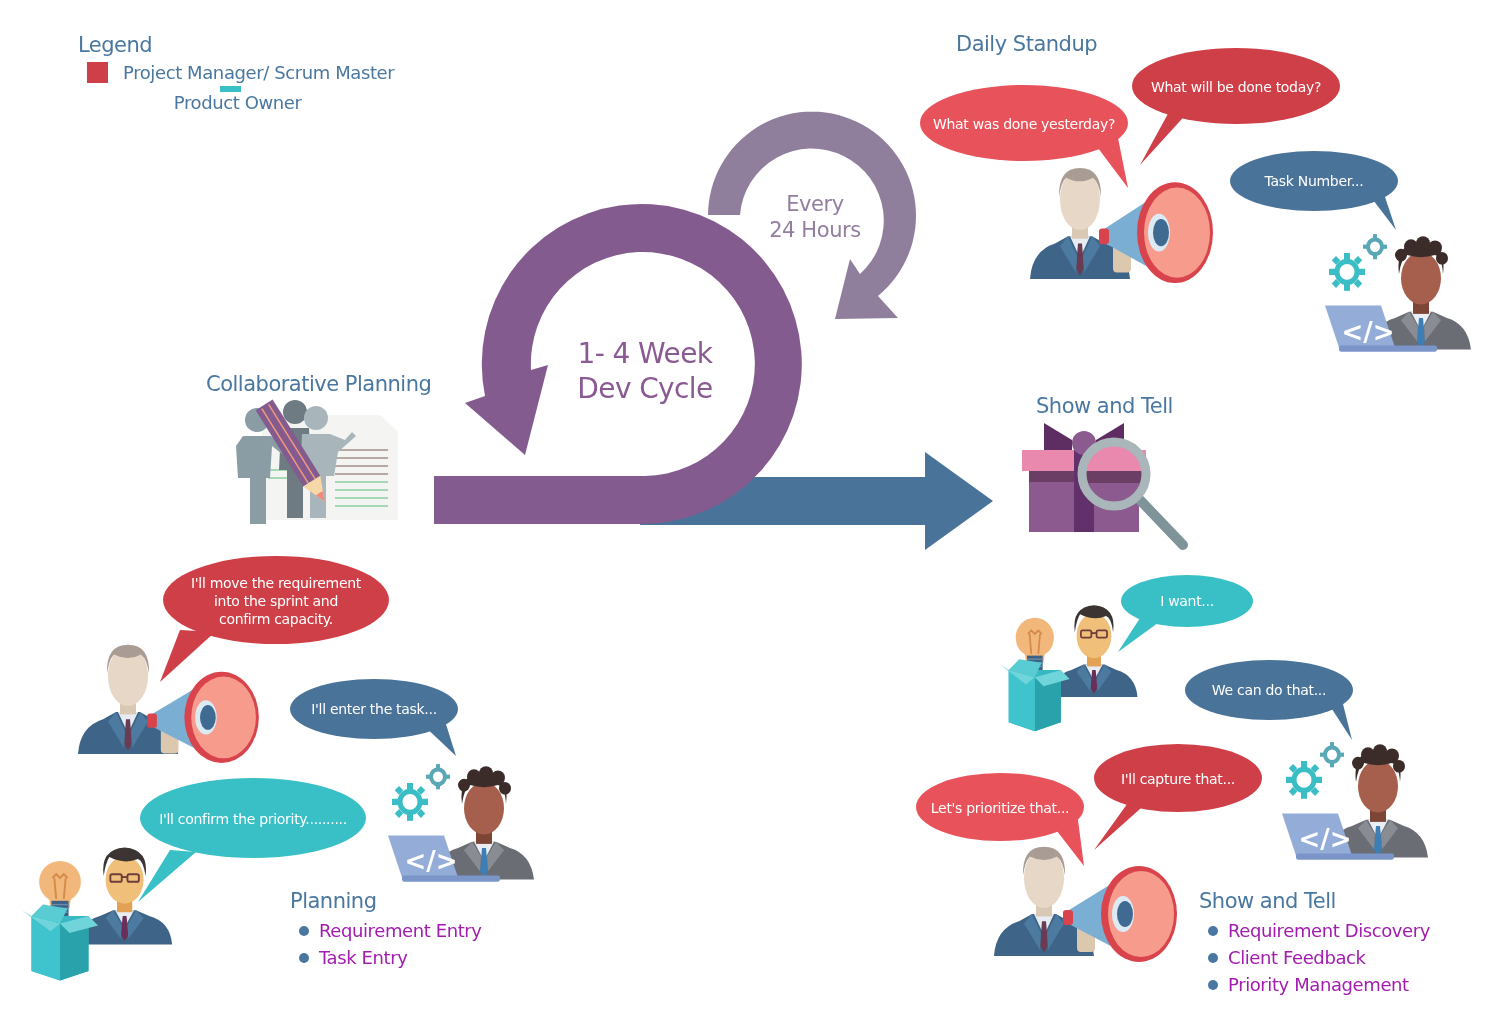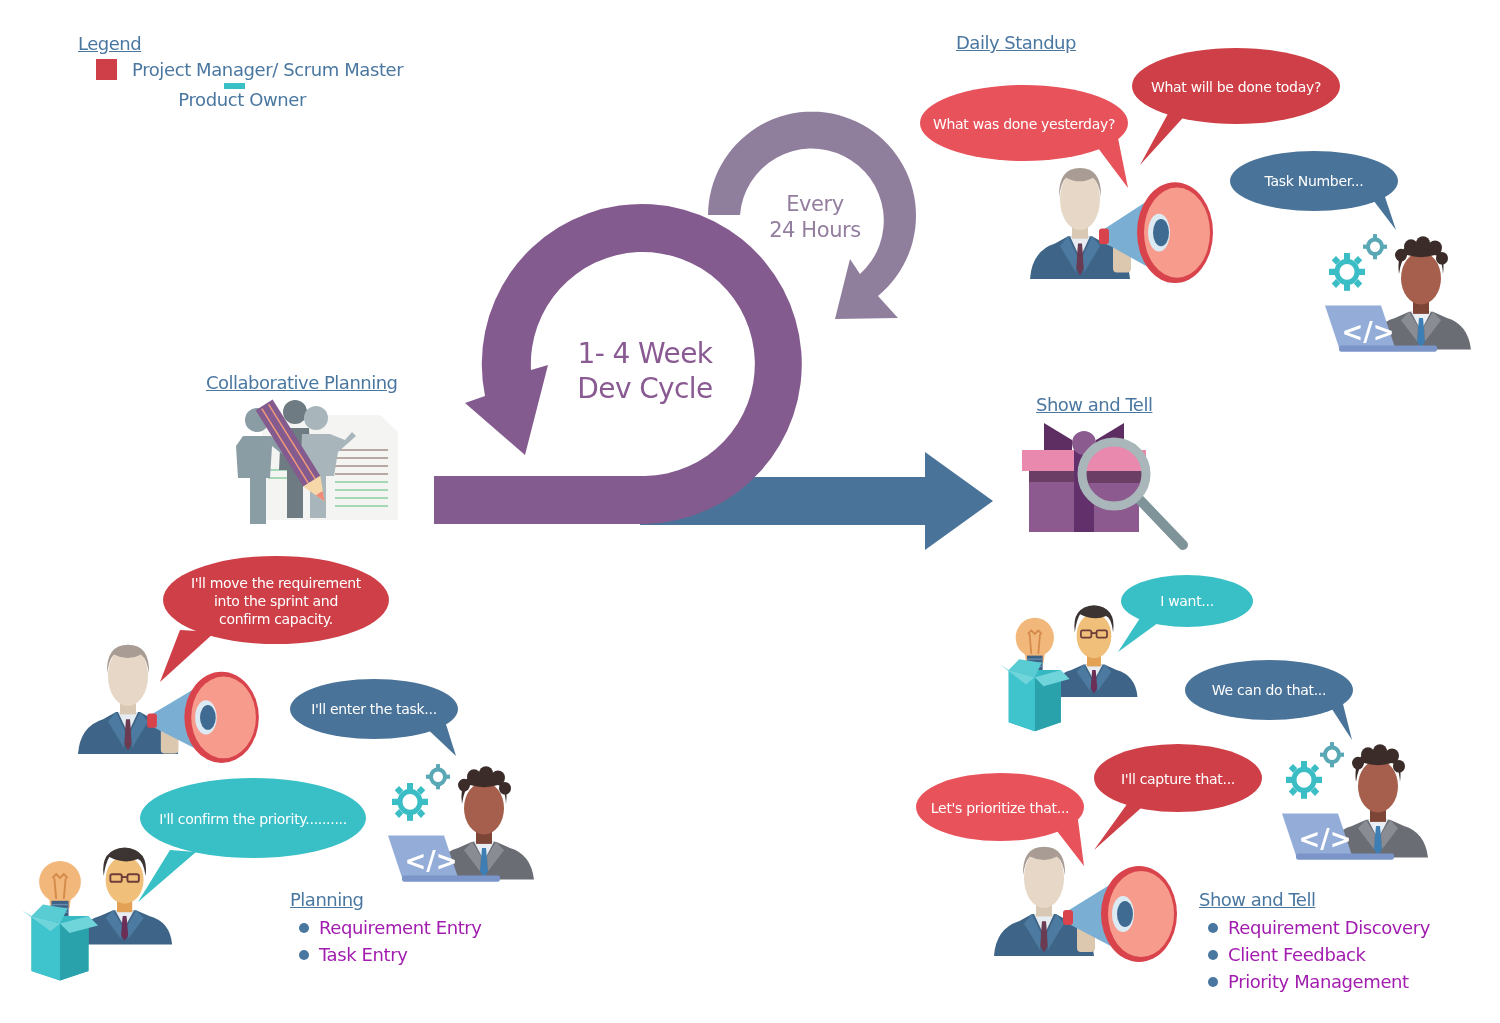--- a/index.html
+++ b/index.html
@@ -1,36 +1,36 @@
 <!DOCTYPE html>
 <html><head>
 <meta charset="utf-8">
 <style>
   html, body { margin: 0; padding: 0; background: #ffffff; }
   body { width: 1500px; height: 1023px; position: relative; overflow: hidden;
          font-family: "DejaVu Sans", "Liberation Sans", sans-serif; }
   .abs { position: absolute; }
-  .heading { color: #4a77a0; font-size: 18px; letter-spacing: -0.5px; white-space: nowrap; text-decoration: underline; }
+  .heading { color: #4a77a0; font-size: 21px; letter-spacing: -0.5px; white-space: nowrap; }
   .legend-item { display: flex; align-items: center; height: 27px; }
   .swatch { width: 21px; height: 21px; margin-right: 15px; }
   .legend-label { color: #4a77a0; font-size: 18px; letter-spacing: -0.4px; }
   .bullets { list-style: none; margin: 0; padding: 0; }
   .bullets li { display: flex; align-items: center; height: 27px; color: #a21caf; font-size: 18px; letter-spacing: -0.4px; white-space: nowrap; }
   .dot { width: 10px; height: 10px; border-radius: 50%; background: #4a77a0; margin-right: 10px; margin-left: 9px; }
   svg text { font-family: "DejaVu Sans", "Liberation Sans", sans-serif; }
   .bubble-text { fill: #ffffff; font-size: 14px; letter-spacing: -0.3px; }
   .cycle-text { fill: #8a5a93; font-size: 28px; letter-spacing: -0.6px; }
   .cycle-text-small { fill: #937e9f; font-size: 21px; letter-spacing: -0.4px; }
 </style>
 </head>
 <body>
 
 <div class="abs" style="left:78px; top:33px;">
   <div class="heading" style="margin-bottom:2px;">Legend</div>
-  <div class="legend-item" style="margin-left:18px;align-items:center;">
+  <div class="legend-item" style="margin-left:9px;align-items:center;">
     <span class="swatch" style="background:#cf3f47"></span>
     <span class="legend-label">Project Manager/ Scrum Master</span>
   </div>
   <div class="legend-item" style="margin-left:3px;flex-direction:column;">
     <span class="swatch" style="background:#39bfc6"></span>
     <span class="legend-label">Product Owner</span>
   </div>
 </div>
 
 <div class="abs heading" style="left:956px; top:32px;">Daily Standup</div>

